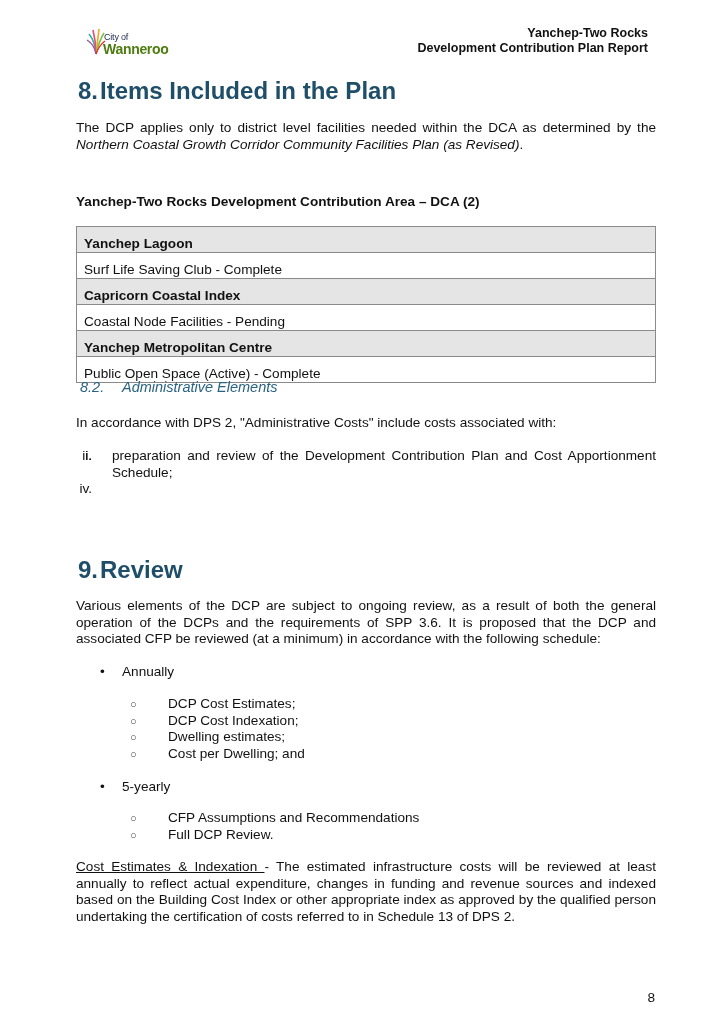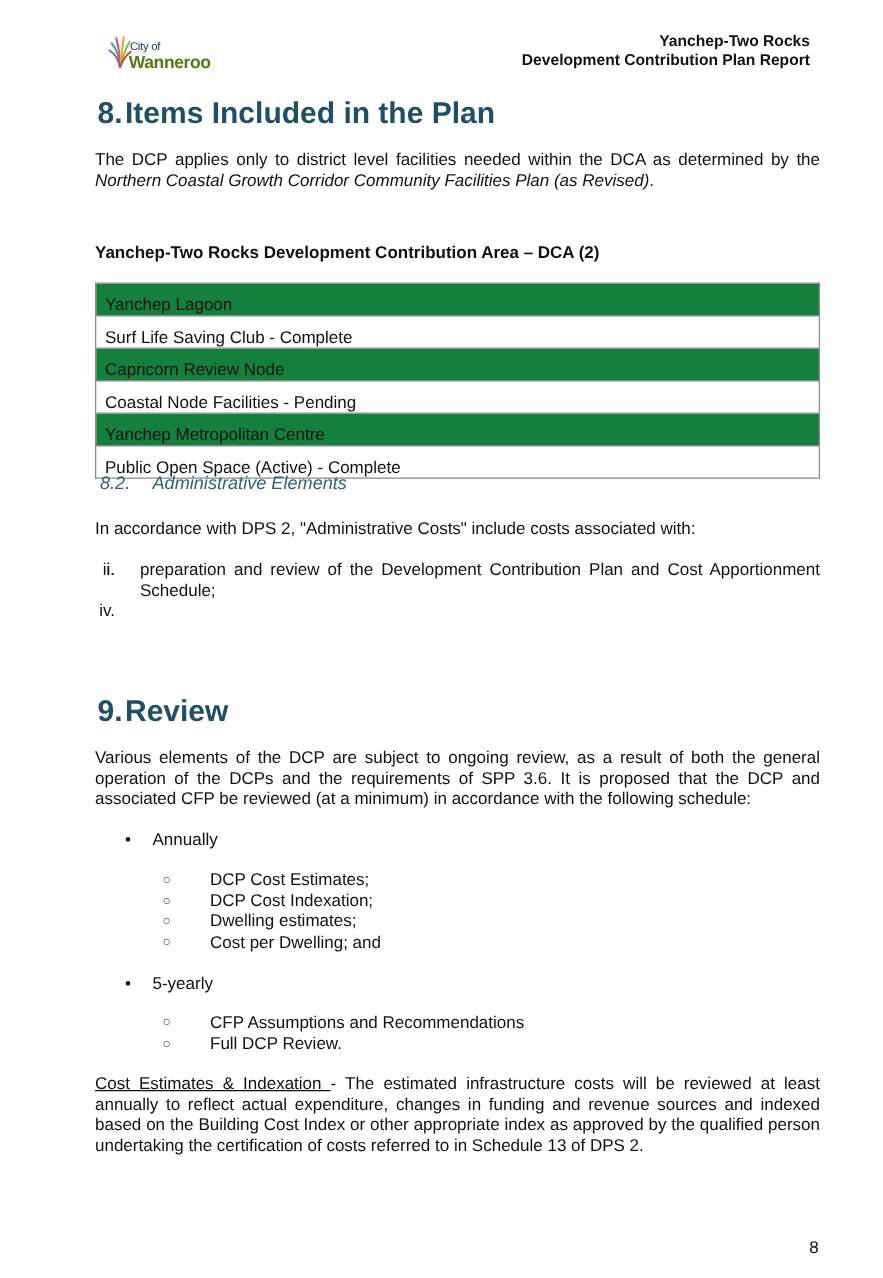--- a/index.html
+++ b/index.html
@@ -29,21 +29,21 @@
     position: absolute; left: 64px; width: 580px; margin: 0; font-size: 13.6px; line-height: 16.5px; text-align: justify;
   }
   .para.nj { text-align: left; }
   .subhead { position: absolute; left: 64px; margin: 0; font-size: 13.6px; font-weight: bold; }
 
   table.dca {
     position: absolute; left: 64px; top: 226px; width: 580px; border-collapse: collapse;
     border: 1px solid #8a8a8a; font-size: 13.6px;
   }
   table.dca td { padding: 0 7px; height: 24px; border-bottom: 1px solid #8a8a8a; vertical-align: bottom; padding-bottom: 1px; }
-  table.dca tr.hl td { background: #15803d; font-weight: normal; }
+  table.dca tr.hl td { background: #e5e5e5; font-weight: bold; }
   table.dca tr:last-child td { border-bottom: none; }
 
   .roman { position: absolute; left: 64px; width: 580px; font-size: 13.6px; line-height: 16.5px; }
   .roman .item { position: relative; padding-left: 36px; text-align: left; }
   .roman .mk { position: absolute; left: 0; width: 16px; text-align: right; }
 
   .bul { position: absolute; font-size: 13.6px; line-height: 16.5px; }
   .bul .dot { position: absolute; left: 0; }
   .bul .txt { position: absolute; left: 22px; white-space: nowrap; }
   .sub { position: absolute; left: 118px; font-size: 13.6px; line-height: 16.5px; }
@@ -88,21 +88,21 @@
 
   <table class="dca">
     <tbody>
         <tr class="hl">
           <td>Yanchep Lagoon</td>
         </tr>
     <tr>
           <td>Surf Life Saving Club - Complete</td>
         </tr>
     <tr class="hl">
-          <td>Capricorn Review Node</td>
+          <td>Capricorn Coastal Index</td>
         </tr>
     <tr>
           <td>Coastal Node Facilities - Pending</td>
         </tr>
     <tr class="hl">
           <td>Yanchep Metropolitan Centre</td>
         </tr>
     <tr>
           <td>Public Open Space (Active) - Complete</td>
         </tr>

